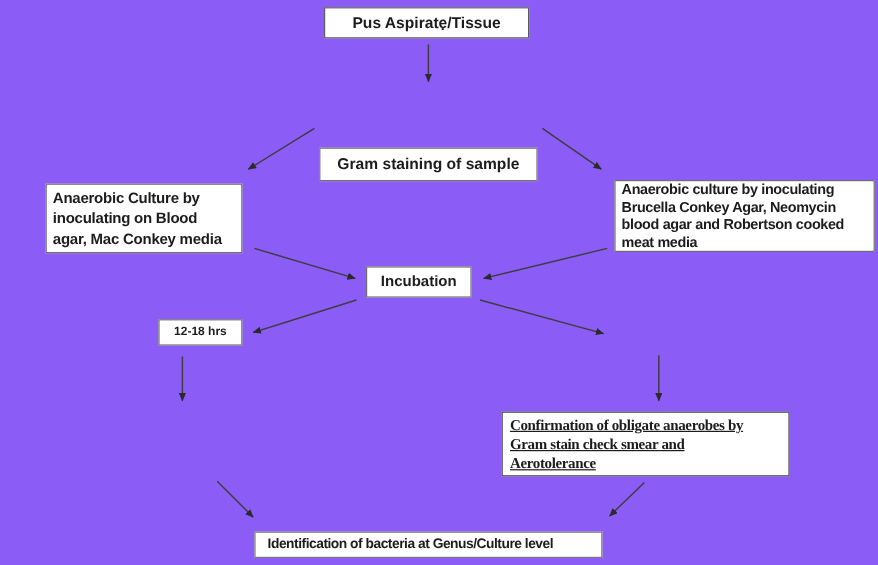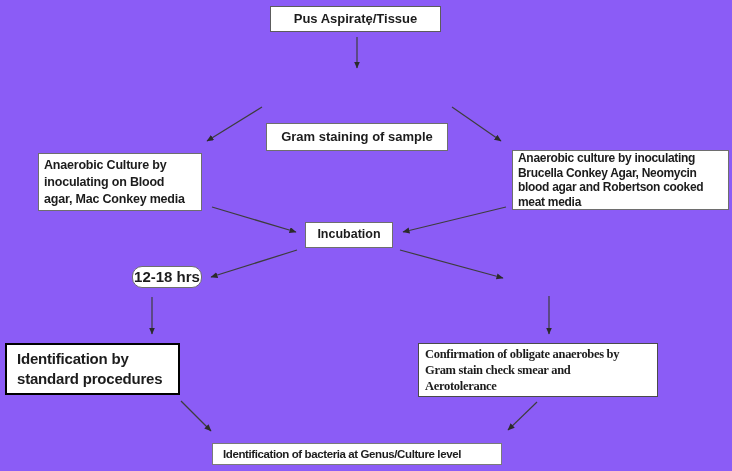--- a/index.html
+++ b/index.html
@@ -24,24 +24,24 @@
     line-height:1.25;
   }
   .center{justify-content:center;text-align:center;}
   .leftalign{justify-content:flex-start;text-align:left;}
 
   #node-pus{left:270px;top:6px;width:171px;height:26px;font-size:13px;border-color:#5c5c5c;}
   #node-gram{left:266px;top:75px;width:182px;height:28px;font-size:13px;margin-top:48px;}
   #node-culture-left{left:38px;top:153px;width:164px;height:58px;font-size:12.5px;letter-spacing:-0.2px;padding:3px 5px;line-height:17px;}
   #node-culture-right{left:512px;top:150px;width:217px;height:60px;font-size:12px;letter-spacing:-0.3px;padding:3px 5px;line-height:14.5px;}
   #node-incubation{left:305px;top:222px;width:88px;height:26px;font-size:12.5px;font-weight:600;text-align:center;}
-  #node-hrs-left{left:132px;top:266px;width:70px;height:22px;font-size:15px;border-radius:10px;}
+  #node-hrs-left{left:132px;top:266px;width:70px;height:22px;font-size:10px;}
   #node-hrs-right{left:515px;top:265px;width:70px;height:23px;font-size:11.5px;}
   #node-identification{left:5px;top:343px;width:175px;height:52px;border:2px solid #000000;font-size:15px;letter-spacing:-0.2px;padding-left:10px;line-height:20px;}
-  #node-confirmation{left:418px;top:343px;width:240px;height:54px;border-color:#4a4a4a;font-family:"Liberation Serif", serif;font-size:12.5px;letter-spacing:-0.3px;padding:2px 6px;line-height:16px;}
+  #node-confirmation{left:418px;top:343px;width:240px;height:54px;border-color:#4a4a4a;font-family:"Liberation Serif", serif;font-size:12.5px;letter-spacing:-0.3px;padding:2px 6px;line-height:16px;text-decoration:underline;}
   #node-genus{left:212px;top:443px;width:290px;height:22px;border-color:#7a7a7a;font-size:11.5px;letter-spacing:-0.4px;padding-left:10px;white-space:nowrap;overflow:hidden;}
 
   .stray-dot{
     position:absolute;left:362px;top:14px;width:14px;height:14px;
     font-size:12px;font-weight:bold;color:#2b2b2b;line-height:14px;text-align:center;
   }
 </style>
 </head>
 <body>
 
@@ -93,24 +93,20 @@
 
   <div class="box center" id="node-incubation">
     <span>Incubation</span>
   </div>
 
   <div class="box center" id="node-hrs-left">
     <span>12-18 hrs</span>
   </div>
 
 
-  <div class="box leftalign" id="node-identification">
-    <span>Identification by
-standard procedures</span>
-  </div>
 
   <div class="box leftalign" id="node-confirmation">
     <span>Confirmation of obligate anaerobes by
 Gram stain check smear and
 Aerotolerance</span>
   </div>
 
   <div class="box leftalign" id="node-genus">
     <span>Identification of bacteria at Genus/Culture level</span>
   </div>

